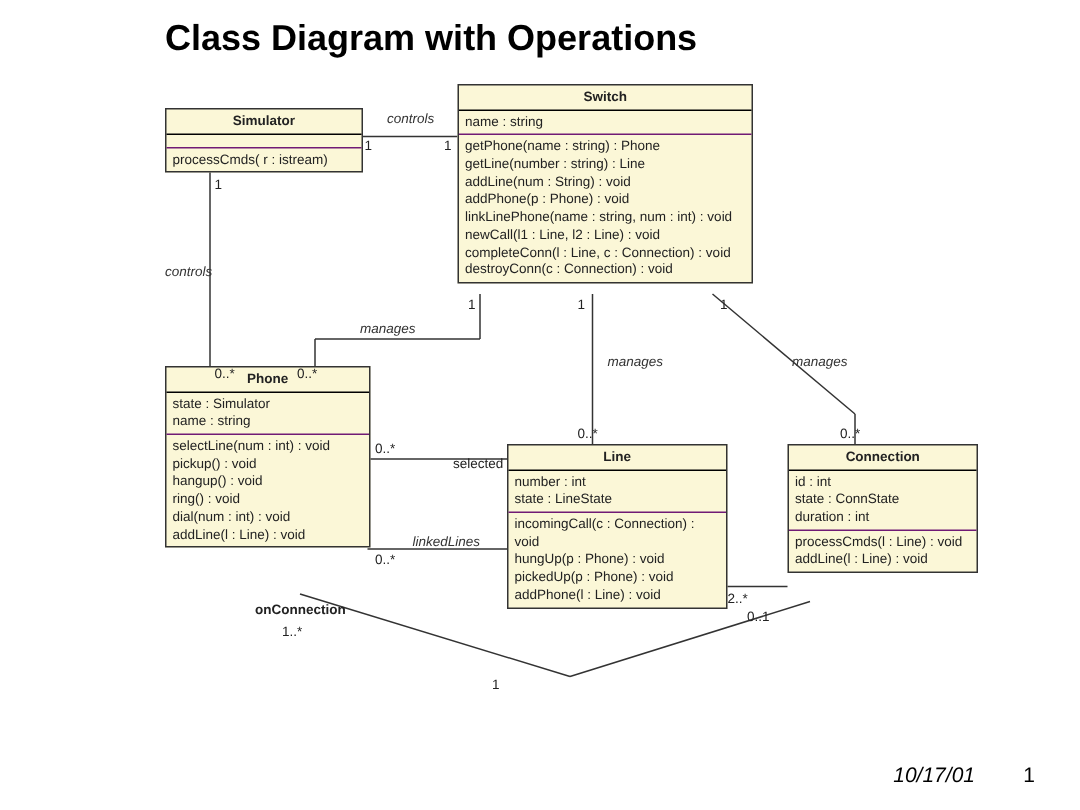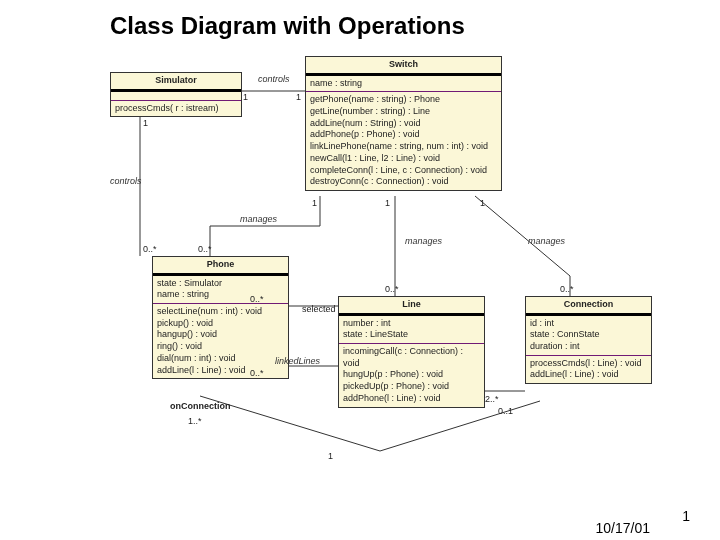--- a/index.html
+++ b/index.html
@@ -12,22 +12,23 @@
   }
   .title {
     position: absolute;
     top: 12px; left: 110px;
     font-size: 24px;
     font-weight: bold;
     color: #000;
   }
   .footer-date {
     position: absolute;
-    bottom: 4px; right: 70px;
+    bottom: 16px; right: 70px;
     font-size: 14px;
+    font-style: italic;
   }
   .footer-page {
     position: absolute;
     bottom: 16px; right: 30px;
     font-size: 14px;
   }
   .diagram {
     position: absolute;
     top: 56px; left: 80px;
     width: 580px; height: 430px;
@@ -36,21 +37,21 @@
     position: absolute;
     background: #fbf7d7;
     border: 1px solid #333;
     font-size: 9px;
     line-height: 1.3;
     color: #222;
   }
   .uml-name {
     text-align: center;
     font-weight: bold;
-    border-bottom: 3px solid #000000;
+    border-bottom: 1px solid #000000;
     padding: 2px 16px;
   }
   .uml-attrs {
     border-bottom: 1px solid #701a75;
     padding: 2px 4px;
     min-height: 4px;
   }
   .uml-ops {
     padding: 2px 4px;
     min-height: 4px;
@@ -137,21 +138,21 @@
       <div>getLine(number : string) : Line</div>
       <div>addLine(num : String) : void</div>
       <div>addPhone(p : Phone) : void</div>
       <div>linkLinePhone(name : string, num : int) : void</div>
       <div>newCall(l1 : Line, l2 : Line) : void</div>
       <div>completeConn(l : Line, c : Connection) : void</div>
       <div>destroyConn(c : Connection) : void</div>
     </div>
   </div>
 
-  <div class="uml-class" style="left:30px; top:200px; width:135px;margin-left:42px;">
+  <div class="uml-class" style="left:30px; top:188px; width:135px;">
     <div class="uml-name">Phone</div>
     <div class="uml-attrs">
       <div>state : Simulator</div>
       <div>name : string</div>
     </div>
     <div class="uml-ops">
       <div>selectLine(num : int) : void</div>
       <div>pickup() : void</div>
       <div>hangup() : void</div>
       <div>ring() : void</div>

